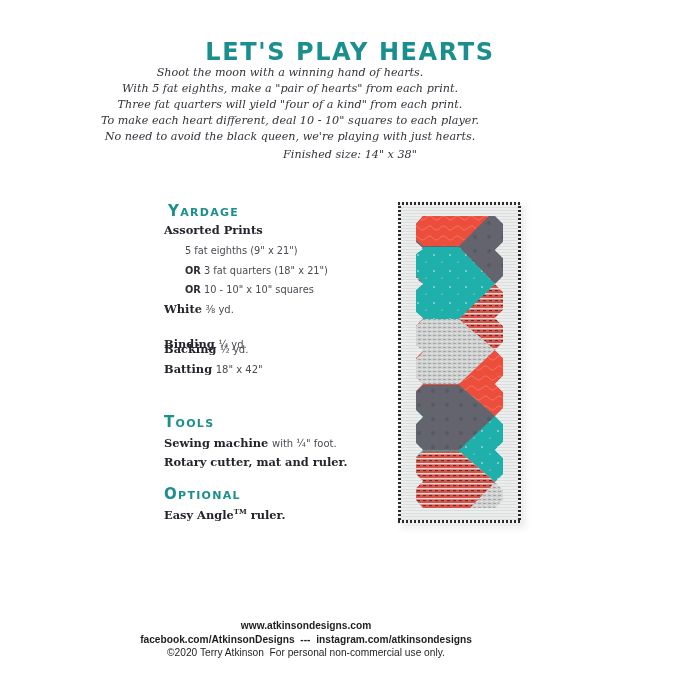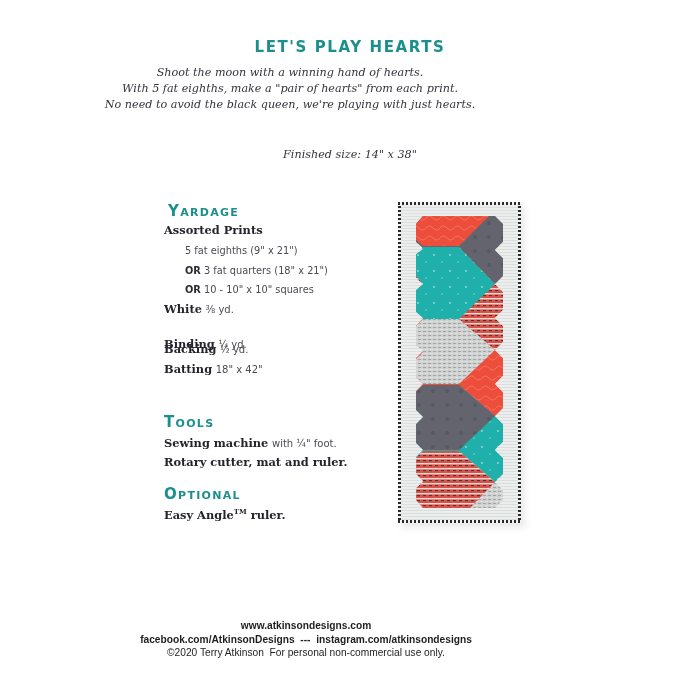--- a/index.html
+++ b/index.html
@@ -3,21 +3,21 @@
 <meta charset="utf-8">
 <style>
   html, body { margin:0; padding:0; }
   body {
     width:700px; height:700px; background:#ffffff; position:relative; overflow:hidden;
     font-family: "DejaVu Serif", serif; color:#2b2b33;
   }
   .abs { position:absolute; }
   .title {
     left:0; width:700px; top:38px; text-align:center;
-    font-family:"DejaVu Sans", sans-serif; font-weight:bold; font-size:15px;
+    font-family:"DejaVu Sans", sans-serif; font-weight:bold; font-size:24px;
     letter-spacing:1.6px; color:#1a8f8e;
   }
   .intro {
     left:0; width:580px; top:65px; text-align:center;
     font-family:"DejaVu Serif", serif; font-style:italic; font-size:11.2px; line-height:16px; color:#33333b;
   }
   .intro div { white-space:nowrap; }
   .finished {
     left:0; width:700px; top:148px; text-align:center;
     font-family:"DejaVu Serif", serif; font-style:italic; font-size:11.2px; color:#33333b;
@@ -43,20 +43,22 @@
   sup.tm { font-size:7px; vertical-align:top; position:relative; top:-1px; }
 </style>
 </head>
 <body>
 
 <div class="abs title">LET'S PLAY HEARTS</div>
 
 <div class="abs intro">
   <div>Shoot the moon with a winning hand of hearts.</div>
   <div>With 5 fat eighths, make a "pair of hearts" from each print.</div>
+  <div>Three fat quarters will yield "four of a kind" from each print.</div>
+  <div>To make each heart different, deal 10 - 10" squares to each player.</div>
   <div>No need to avoid the black queen, we're playing with just hearts.</div>
 </div>
 <div class="abs finished">Finished size: 14" x 38"</div>
 
 <div class="abs heading" style="left:168px; top:202px;">
   <span class="cap">Y</span><span>ardage</span>
 </div>
 <div class="abs row" style="top:223px;"><b>Assorted Prints</b></div>
 
 <div class="abs sub" style="top:245px;">

